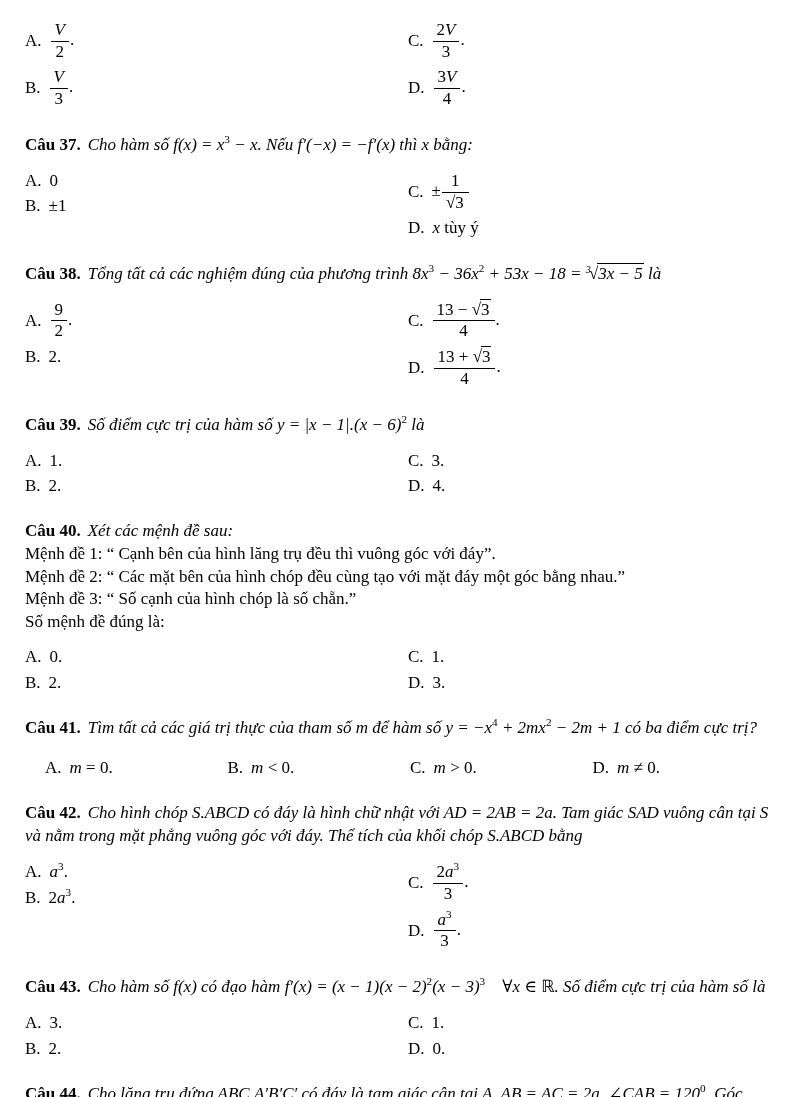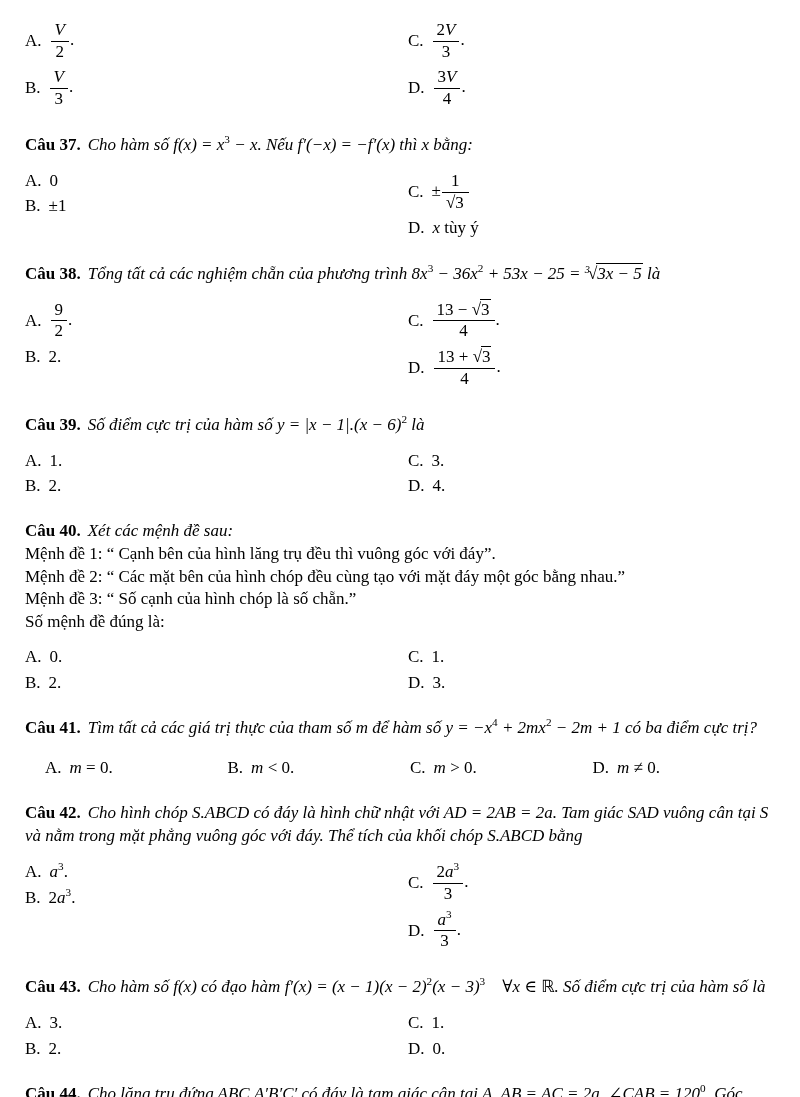--- a/index.html
+++ b/index.html
@@ -80,21 +80,21 @@
         </div>
         <div class="opt">
           <span class="opt-label">D.</span>
           <span class="opt-content"><span class="it">x</span><span> tùy ý</span></span>
         </div>
       </div>
     </div>
   </section>
 
   <section class="question">
-    <p class="q-head"><span class="q-label">Câu 38.</span><span class="q-body"><span><span>Tổng tất cả các nghiệm chẵn của phương trình 8x</span><sup>3</sup><span> − 36x</span><sup>2</sup><span> + 53x − 25 = </span></span><span class="root"><span class="root-idx">3</span><span class="root-sign">√</span><span class="rad">3x − 5</span></span><span> là</span></span></p>
+    <p class="q-head"><span class="q-label">Câu 38.</span><span class="q-body"><span><span>Tổng tất cả các nghiệm đúng của phương trình 8x</span><sup>3</sup><span> − 36x</span><sup>2</sup><span> + 53x − 18 = </span></span><span class="root"><span class="root-idx">3</span><span class="root-sign">√</span><span class="rad">3x − 5</span></span><span> là</span></span></p>
     <div class="q-options two-col">
       <div class="col">
         <div class="opt">
           <span class="opt-label">A.</span>
           <span class="opt-content"><span class="frac"><span class="num">9</span><span class="den">2</span></span><span>.</span></span>
         </div>
         <div class="opt">
           <span class="opt-label">B.</span>
           <span class="opt-content">2.</span>
         </div>

